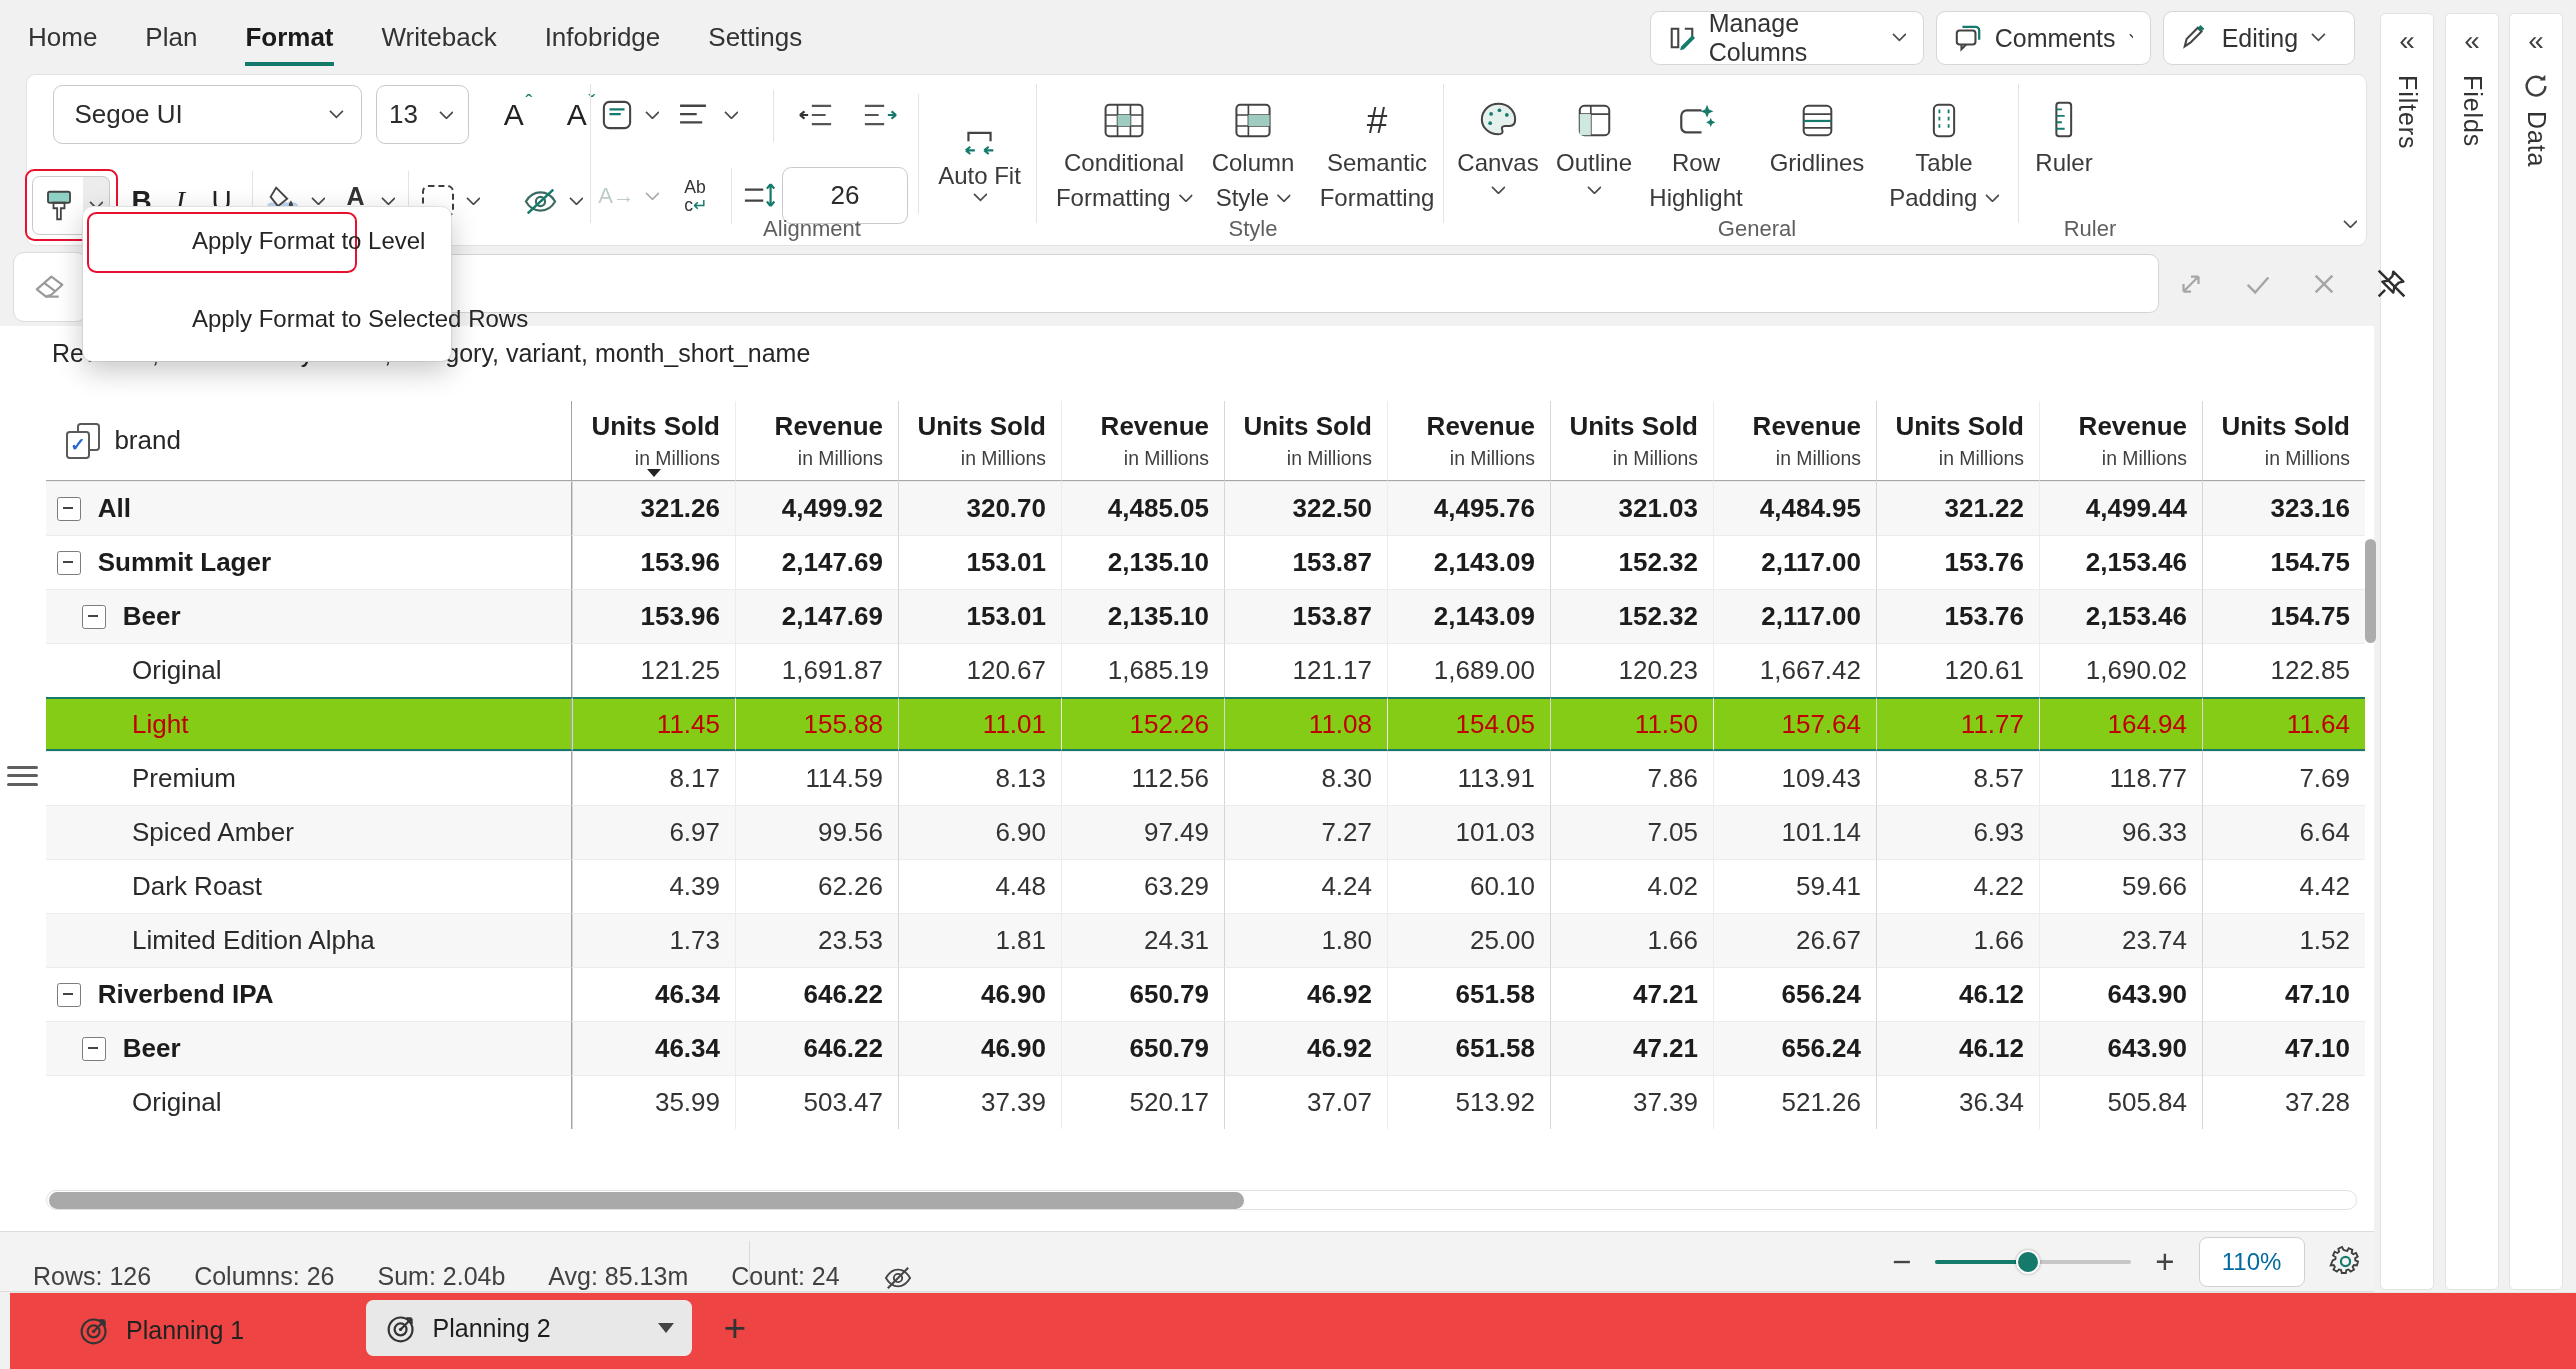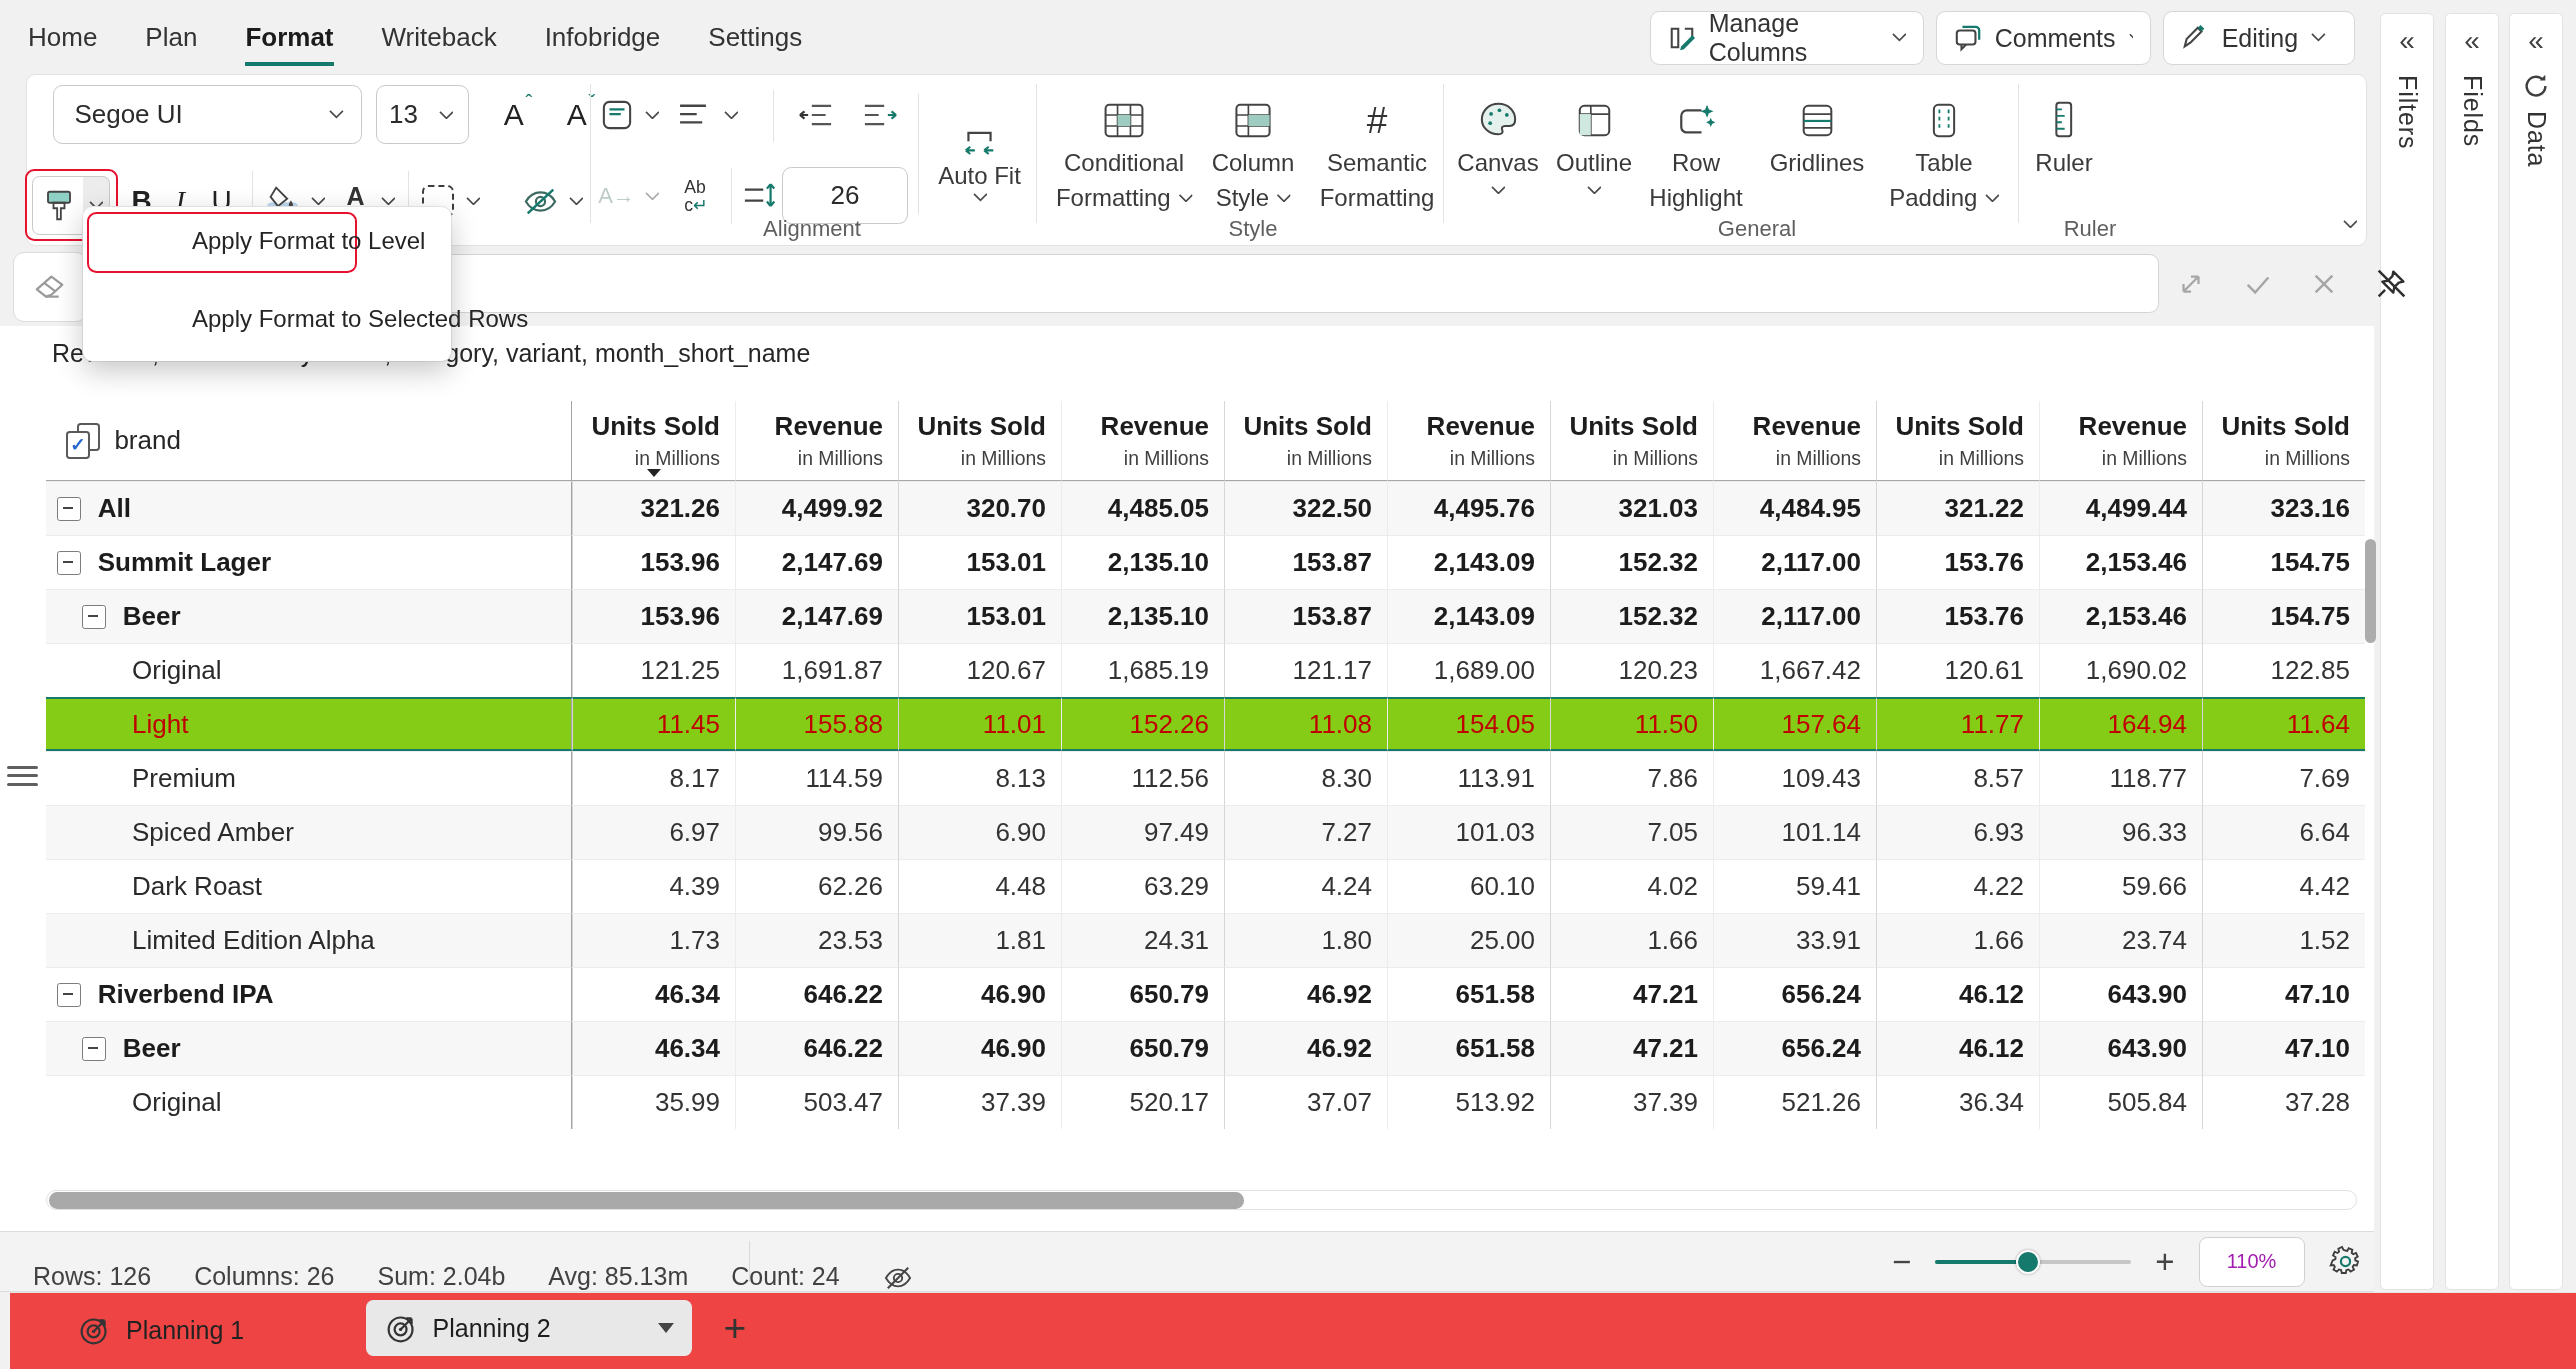--- a/index.html
+++ b/index.html
@@ -77,21 +77,21 @@
   .rowhandle span{height:2.8px;background:#5f5f5f;border-radius:1.9px}
   
   .vsb{position:absolute;left:2365px;top:539px;width:11px;height:104px;background:#acacac;border-radius:5.6px}
   .hsb-track{position:absolute;left:46px;top:1190px;width:2311px;height:20.4px;background:#fff;border:0.9px solid #e2e2e2;border-radius:10.2px;box-sizing:border-box}
   .hsb-thumb{position:absolute;left:1.9px;top:0.9px;width:1195px;height:16.7px;background:#a9a9a9;border-radius:8.3px}
   
   .statusbar{position:absolute;left:0;top:1231px;width:2374px;height:61px;background:#f3f3f3;border-top:0.9px solid #dcdcdc;border-bottom:0.9px solid #dcdcdc;box-sizing:border-box}
   .statusitems{position:absolute;left:33px;top:0;height:59px;display:flex;gap:43px;align-items:flex-end;font-size:25px;color:#414141}
   .sdiv{position:absolute;left:749px;top:9.3px;height:41px;width:0.9px;background:#d9d9d9}
   .zoomwrap{position:absolute;top:0;height:59px;display:flex;align-items:center}
-  .zoombox{width:104px;height:48px;background:#fff;border:0.9px solid #cfcfcf;border-radius:8.3px;display:flex;align-items:center;justify-content:center;font-size:20px;color:#a21caf}
+  .zoombox{width:104px;height:48px;background:#fff;border:0.9px solid #cfcfcf;border-radius:8.3px;display:flex;align-items:center;justify-content:center;font-size:24px;color:#0369a1}
   
   .bottombar{position:absolute;left:10px;top:1292px;width:2576px;height:78px;background:#ef4444;border-top:0.9px solid #e6e6e6;box-sizing:border-box}
   .tab1{position:absolute;left:68px;top:9.3px;height:56px;display:flex;align-items:center;gap:15px;font-size:25px;color:#222}
   .tab2{position:absolute;left:356px;top:7.4px;width:326px;height:56px;background:#e8e8e8;border-radius:7.4px;display:flex;align-items:center;gap:15px;padding:0 18.5px;font-size:25px;color:#1d1d1d;box-sizing:border-box}
   .tab2 .dd{margin-left:auto;width:0;height:0;border-left:8.3px solid transparent;border-right:8.3px solid transparent;border-top:10.2px solid #444}
   .addtab{position:absolute;left:699px;top:9.3px;width:52px;height:52px;display:flex;align-items:center;justify-content:center;font-size:39px;font-weight:300;color:#333}
 </style>
 </head>
 <body>
 
@@ -678,21 +678,21 @@
       <div class="tcell lcell lv3">
         <div class="">Limited Edition Alpha</div>
       </div>
       <div class="tcell vcell ms nol">1.73</div>
       <div class="tcell vcell">23.53</div>
       <div class="tcell vcell ms">1.81</div>
       <div class="tcell vcell">24.31</div>
       <div class="tcell vcell ms">1.80</div>
       <div class="tcell vcell">25.00</div>
       <div class="tcell vcell ms">1.66</div>
-      <div class="tcell vcell">33.91</div>
+      <div class="tcell vcell">26.67</div>
       <div class="tcell vcell ms">1.66</div>
       <div class="tcell vcell">23.74</div>
       <div class="tcell vcell ms">1.52</div>
     </div>
     <div class="trow drow">
       <div class="tcell lcell lv1 bold">
         <div class="xbox"></div>
         <div class="">Riverbend IPA</div>
       </div>
       <div class="tcell vcell ms nol b">46.34</div>

